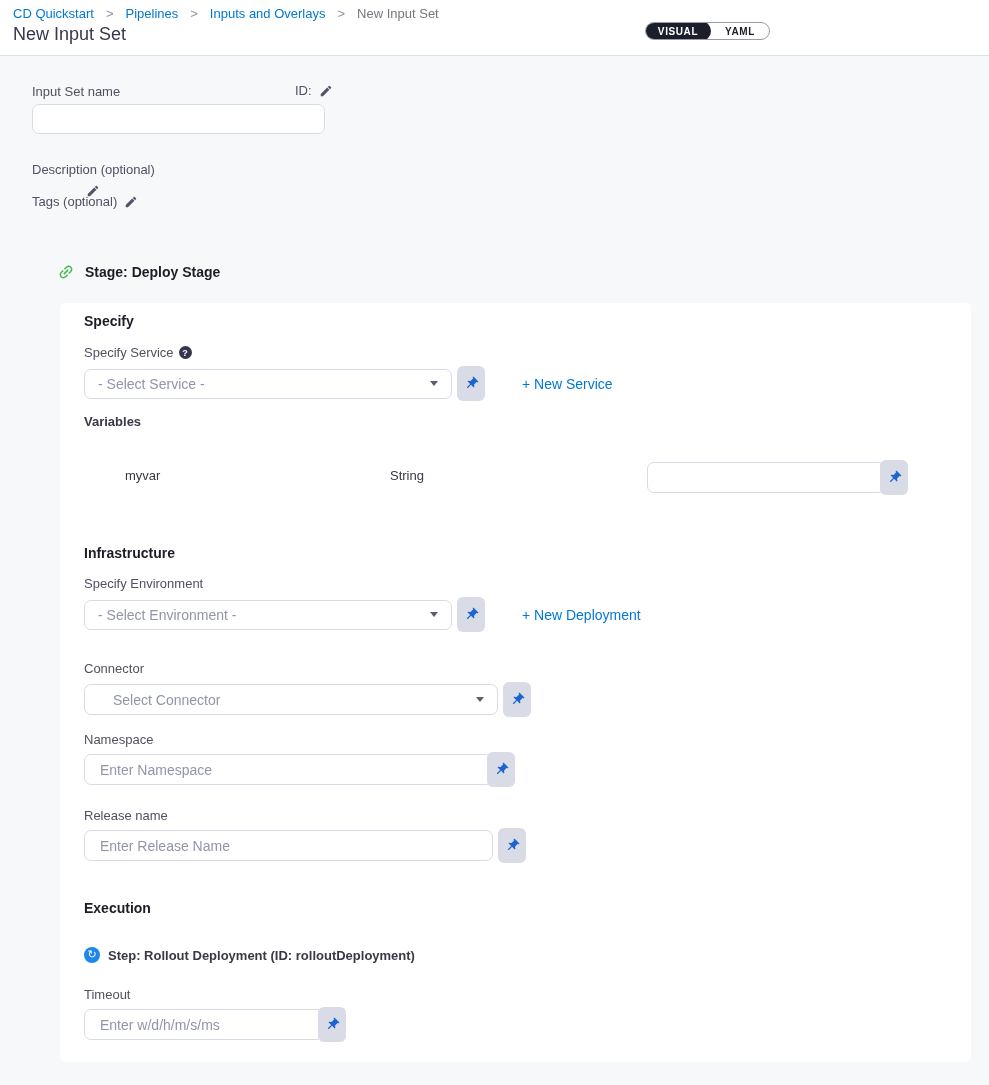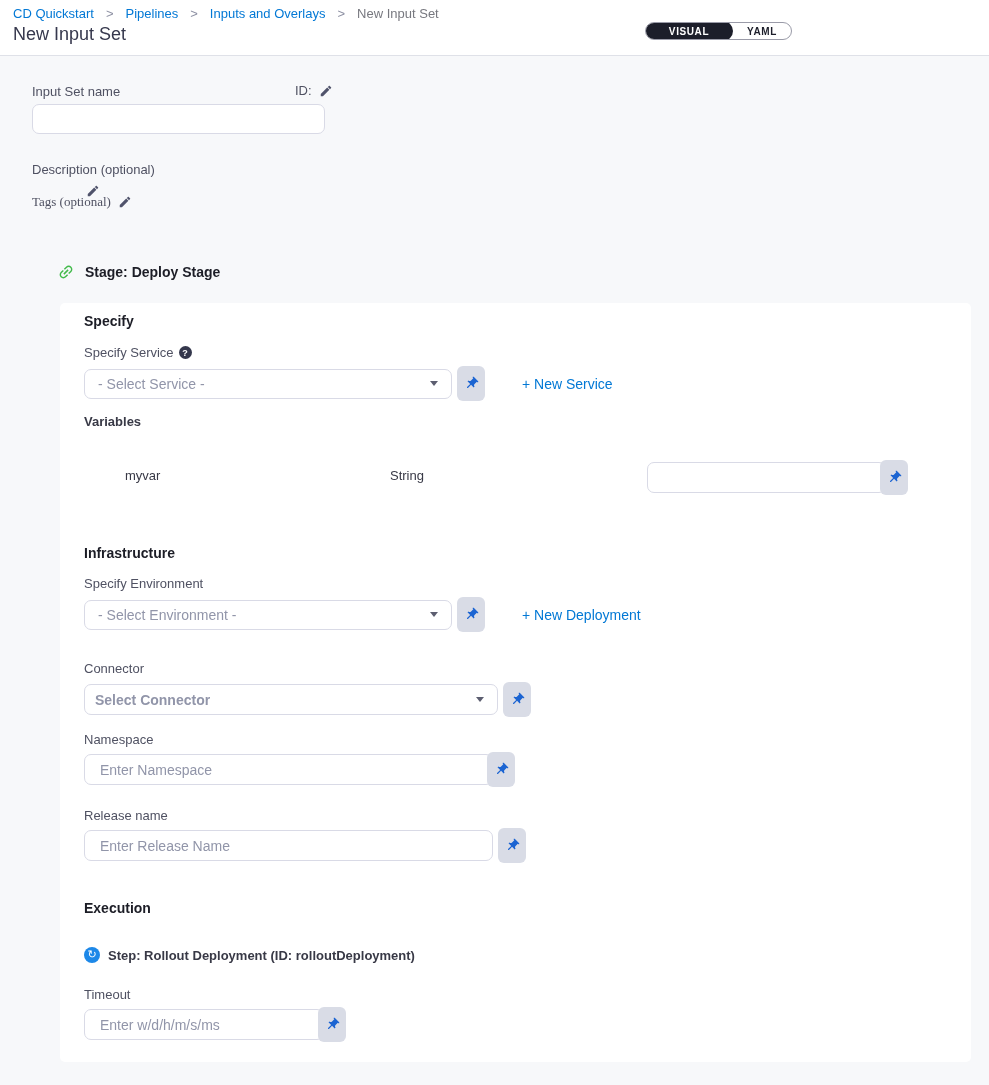--- a/index.html
+++ b/index.html
@@ -21,21 +21,21 @@
   .page-title { position:absolute; left:13px; top:24px; font-size:18px; font-weight:500; color:#36384d; }
   .toggle {
     position:absolute; left:645px; top:22px; height:18px; display:flex; align-items:center;
     border:1px solid #9a9ba8; border-radius:10px; background:#fff; overflow:hidden;
   }
   .toggle-seg {
     height:18px; display:flex; align-items:center; justify-content:center;
     font-size:10px; font-weight:bold; letter-spacing:0.6px; cursor:pointer; border:none; background:transparent;
     font-family:"Liberation Sans", sans-serif;
   }
-  .toggle-visual { width:88px; background:var(--toggle-dark,#1c1e2a); color:#fff; border-radius:10px; margin:-1px 0 -1px -1px; height:20px; }
+  .toggle-visual { width:66px; background:var(--toggle-dark,#1c1e2a); color:#fff; border-radius:10px; margin:-1px 0 -1px -1px; height:20px; }
   .toggle-yaml { width:58px; color:#1c1e2a; }
   
   .label { font-size:13px; color:var(--label-color,#4f5162); }
   .pencil { display:inline-flex; cursor:pointer; }
   .row-flex { position:absolute; display:flex; align-items:center; gap:7px; }
   .text-input {
     background:#fff; border:1px solid #d9dae6; border-radius:7px;
     font-size:14px; color:#22232e; padding:4px 12px; outline:none;
     font-family:"Liberation Sans", sans-serif;
   }
@@ -117,21 +117,21 @@
   <input class="text-input" style="position: absolute; left: 32px; top: 104px; width: 293px; height: 30px;" value="">
 
   <div class="row-flex" style="left:32px; top:162px;flex-direction:column;">
     <span class="label">Description (optional)</span>
     <span class="pencil">
       <svg width="14" height="14" viewBox="0 0 24 24" fill="#50536b">
           <path d="M3 17.25V21h3.75L17.81 9.94l-3.75-3.75L3 17.25zM20.71 7.04c.39-.39.39-1.02 0-1.41l-2.34-2.34c-.39-.39-1.02-.39-1.41 0l-1.83 1.83 3.75 3.75 1.83-1.83z"></path>
         </svg>
     </span>
   </div>
-  <div class="row-flex" style="left:32px; top:194px;font-family:Liberation Serif, serif;">
+  <div class="row-flex" style="left:32px; top:194px;">
     <span class="label">Tags (optional)</span>
     <span class="pencil">
       <svg width="14" height="14" viewBox="0 0 24 24" fill="#50536b">
           <path d="M3 17.25V21h3.75L17.81 9.94l-3.75-3.75L3 17.25zM20.71 7.04c.39-.39.39-1.02 0-1.41l-2.34-2.34c-.39-.39-1.02-.39-1.41 0l-1.83 1.83 3.75 3.75 1.83-1.83z"></path>
         </svg>
     </span>
   </div>
 
   <div class="stage-row">
     <svg width="18" height="18" viewBox="0 0 24 24" fill="var(--green-link,#42ba4a)">
@@ -195,21 +195,21 @@
             <g transform="rotate(45 12 12)">
               <path d="M16 9V4h1c.55 0 1-.45 1-1s-.45-1-1-1H7c-.55 0-1 .45-1 1s.45 1 1 1h1v5c0 1.66-1.34 3-3 3v2h5.97v7l1 1 1-1v-7H19v-2c-1.66 0-3-1.34-3-3z"></path>
             </g>
           </svg>
       </button>
       <a class="new-link" style="margin-left:37px;">+ New Deployment</a>
     </div>
 
     <div class="abs label" style="left:24px; top:358px;">Connector</div>
     <div class="abs group" style="left:24px; top:379px;">
-      <div class="select" style="width:414px; height:31px; padding-left:10px;font-weight:bold;">
+      <div class="select" style="width:414px; height:31px; padding-left:28px;">
         <span class="ph">Select Connector</span>
         <span class="caret"></span>
       </div>
       <button class="pin-btn pin-gap">
         <svg width="15" height="15" viewBox="0 0 24 24" fill="var(--pin-blue,#1b64d2)">
             <g transform="rotate(45 12 12)">
               <path d="M16 9V4h1c.55 0 1-.45 1-1s-.45-1-1-1H7c-.55 0-1 .45-1 1s.45 1 1 1h1v5c0 1.66-1.34 3-3 3v2h5.97v7l1 1 1-1v-7H19v-2c-1.66 0-3-1.34-3-3z"></path>
             </g>
           </svg>
       </button>

